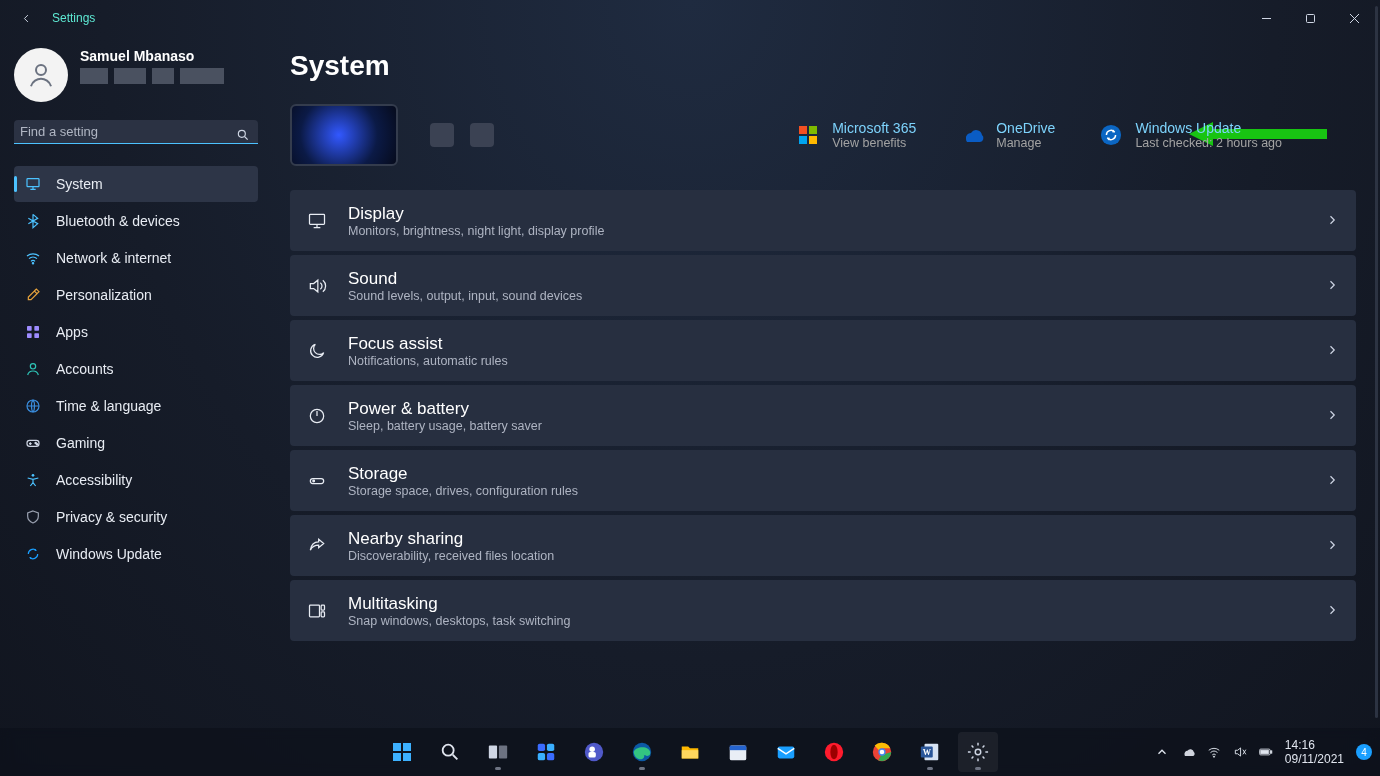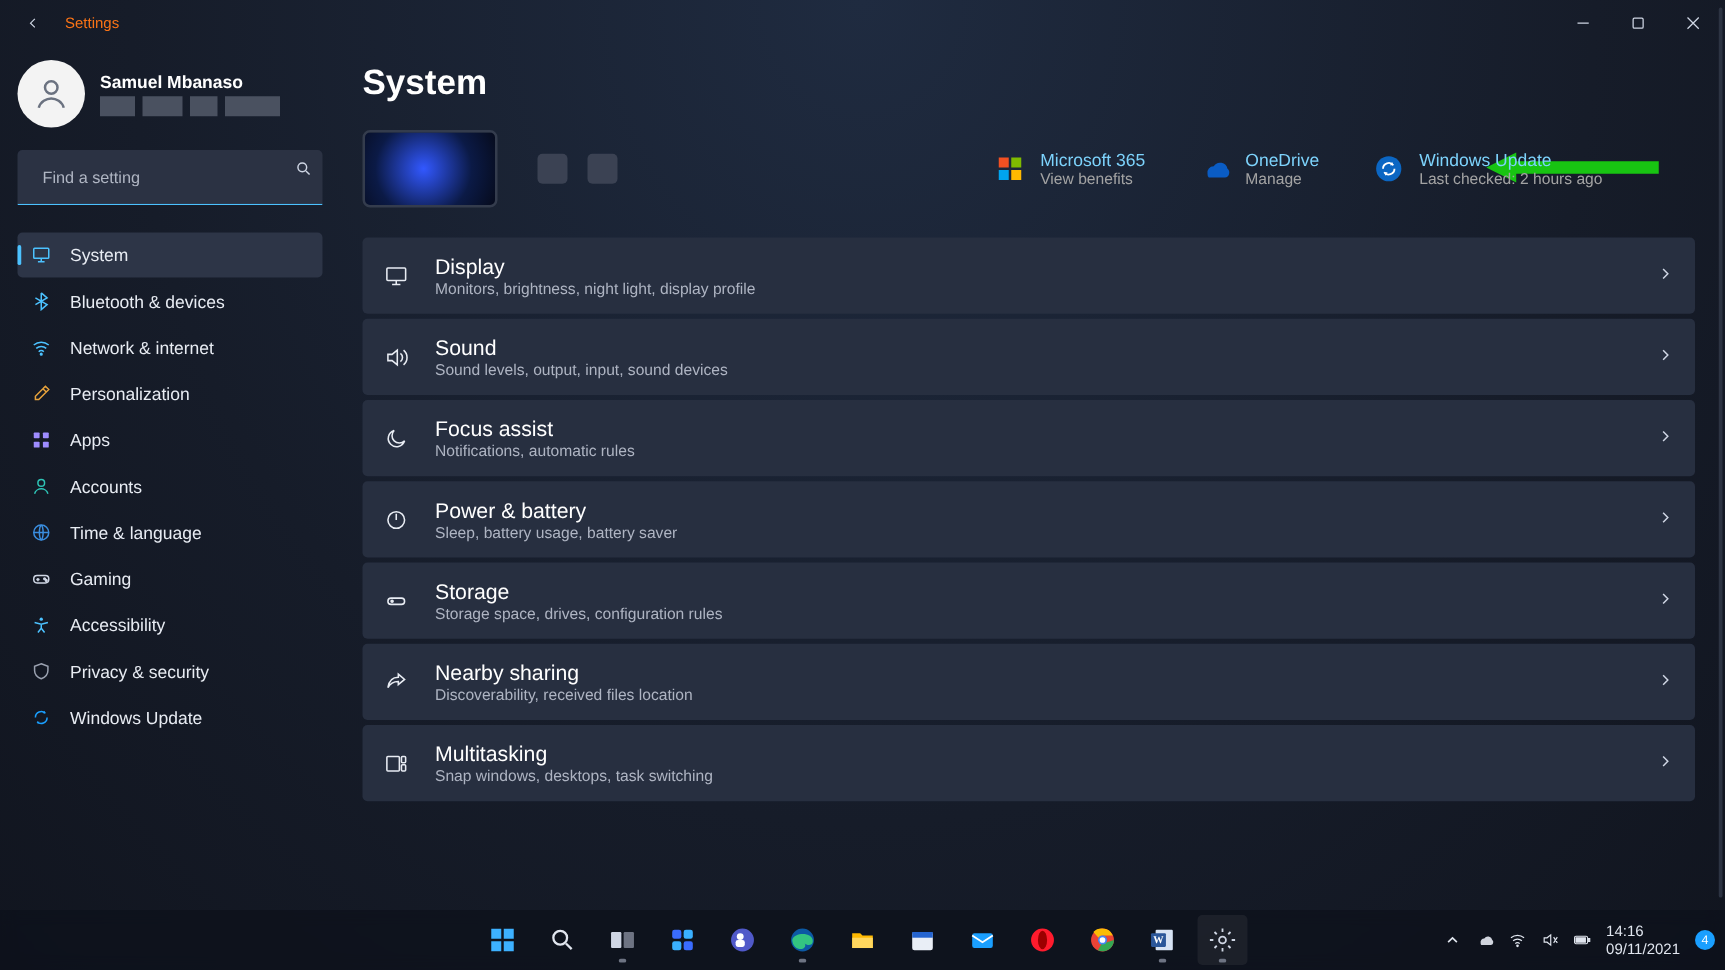--- a/index.html
+++ b/index.html
@@ -4,32 +4,32 @@
 <style>
   * { box-sizing: border-box; margin: 0; padding: 0; }
   html, body { width: 1380px; height: 776px; overflow: hidden; font-family: "Segoe UI", Arial, sans-serif; background:#1a2233; color:#fff; }
   body { position:relative; }
   
   .bg { position:absolute; inset:0; background: radial-gradient(ellipse at 50% 0%, #1f2b40 0%, #161c29 60%, #11151f 100%); z-index:0; }
   .win { position:absolute; left:0; top:0; width:1380px; height:728px; z-index:1; }
   .titlebar { display:flex; align-items:center; height:36px; padding:0 4px; }
   .wc-btn { width:44px; height:28px; display:flex; align-items:center; justify-content:center; color:#cfd6e4; }
   .wc-btn svg { width:11px; height:11px; }
-  .title { font-size:12px; color:#f97316; margin-left:4px; }
+  .title { font-size:12px; color:#5eead4; margin-left:4px; }
   .spacer { flex:1; }
   .body { display:flex; height:692px; }
   
   .sidebar { width:272px; padding:8px 14px 0 14px; }
-  .profile { display:flex; align-items:center; gap:12px; margin:4px 0 18px 0; }
+  .profile { display:flex; gap:12px; margin:4px 0 18px 0; }
   .avatar { width:54px; height:54px; border-radius:50%; background:#f3f3f3; display:flex; align-items:center; justify-content:center; }
   .name { font-size:14px; font-weight:600; }
   .redact { display:flex; gap:6px; margin-top:4px; }
   .redact span { background:#4a5160; height:16px; display:inline-block; }
   .search { position:relative; margin-bottom:22px; }
-  .search input { width:100%; height:44px; background:#2b3243; border:none; border-bottom:1.5px solid #4cc2ff; padding:0 28px 0 20px; color:#eab308; font-size:13px; outline:none; border-radius:4px 4px 0 0;}
+  .search input { width:100%; height:24px; background:#2b3243; border:none; border-bottom:1.5px solid #4cc2ff; padding:0 28px 0 6px; color:#eab308; font-size:13px; outline:none; border-radius:4px 4px 0 0;}
   .search input::placeholder { color:#b0b6c3; }
   .search .sicon { position:absolute; right:8px; top:8px; color:#cfd6e4; }
   .nav { display:flex; flex-direction:column; gap:1px; }
   .nav-item { display:flex; align-items:center; height:36px; padding:0 10px; border-radius:4px; font-size:14px; color:#e8ecf3; cursor:default; position:relative; }
   .nav-item .nicon { width:18px; height:18px; margin-right:14px; display:flex; align-items:center; justify-content:center; font-size:15px; }
   .nav-item.active { background:#2d3547; }
   .nav-item.active::before { content:""; position:absolute; left:0; top:10px; bottom:10px; width:3px; border-radius:2px; background:#4cc2ff; }
   
   .main { flex:1; padding:8px 24px 0 18px; overflow:hidden; }
   .page-title { font-size:28px; font-weight:600; margin:6px 0 22px 0; }

